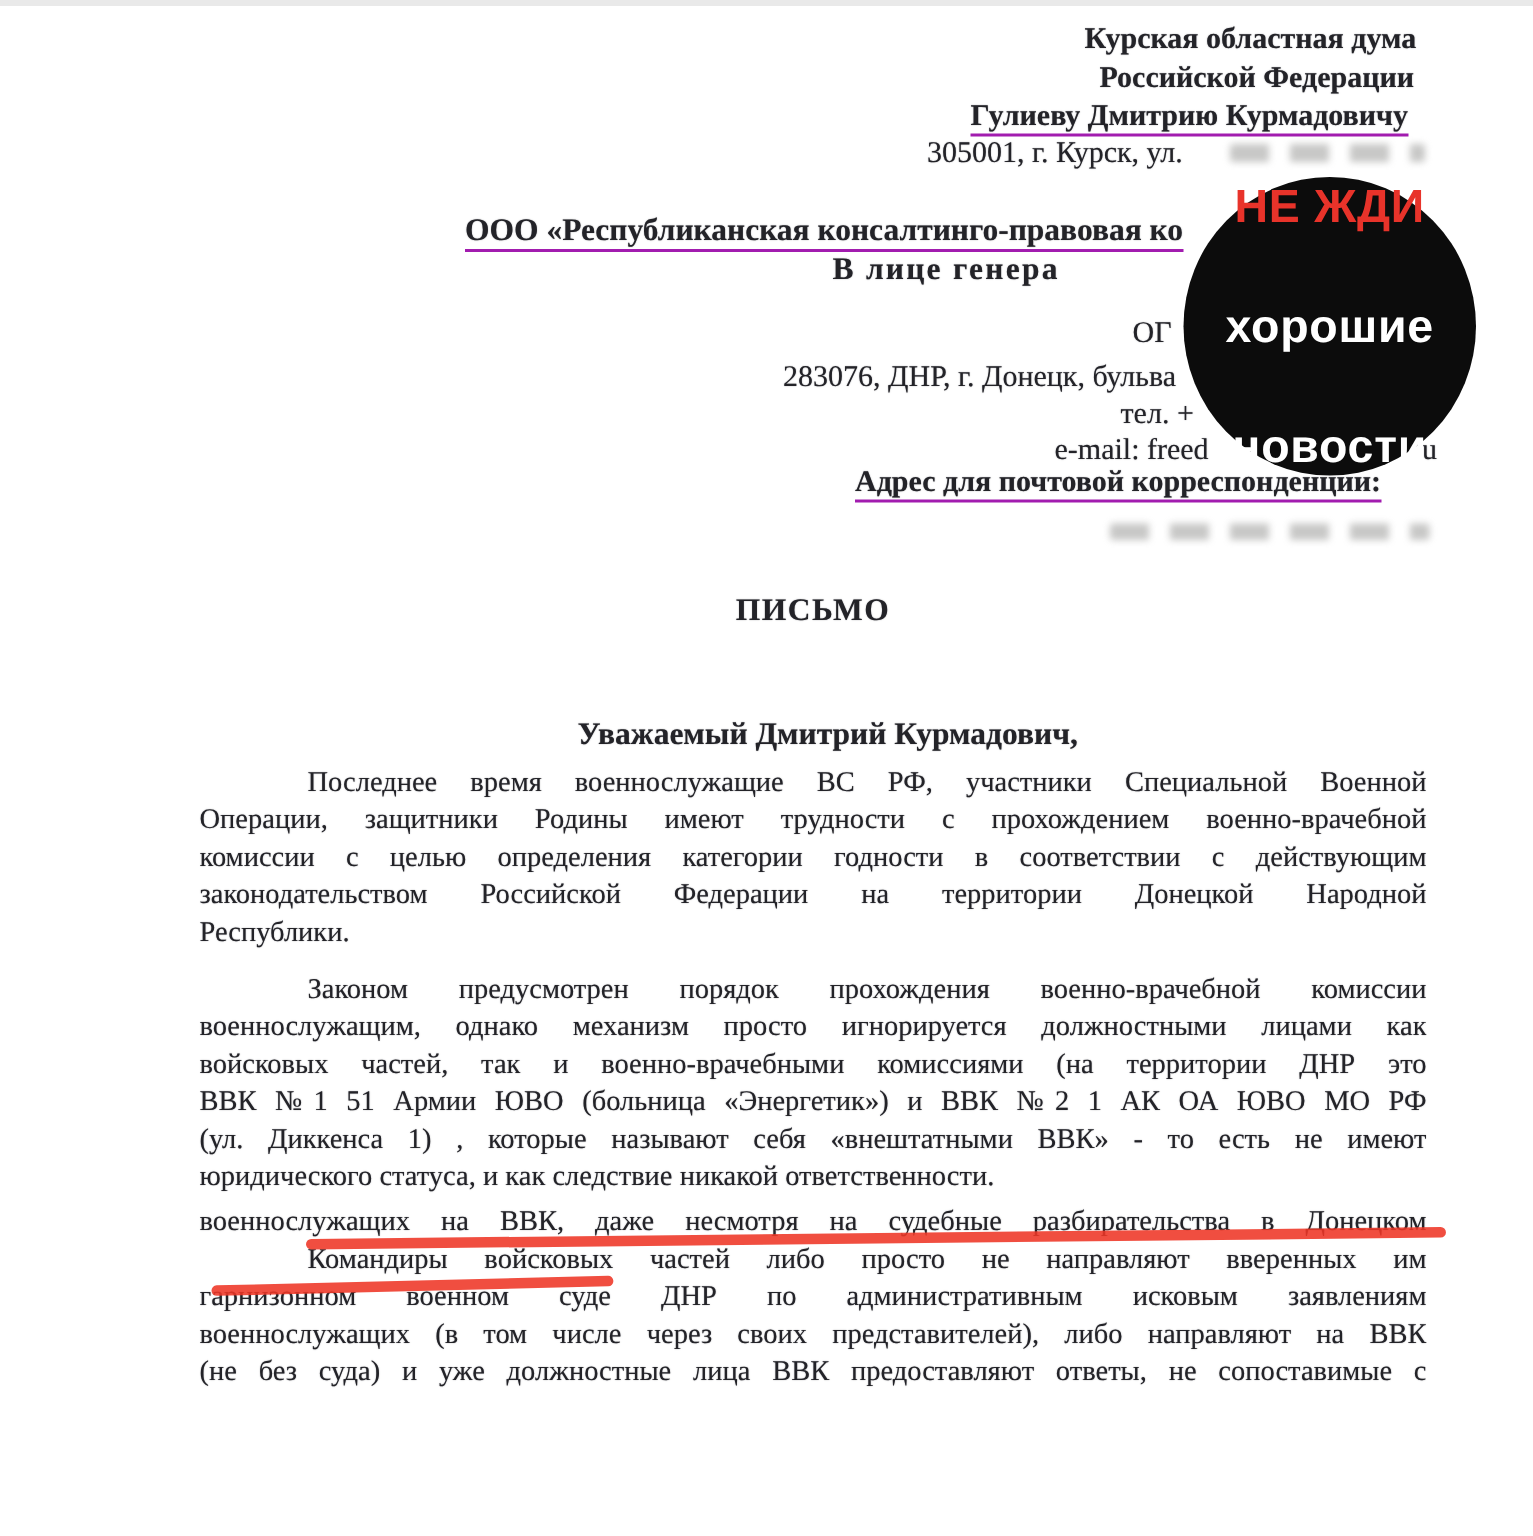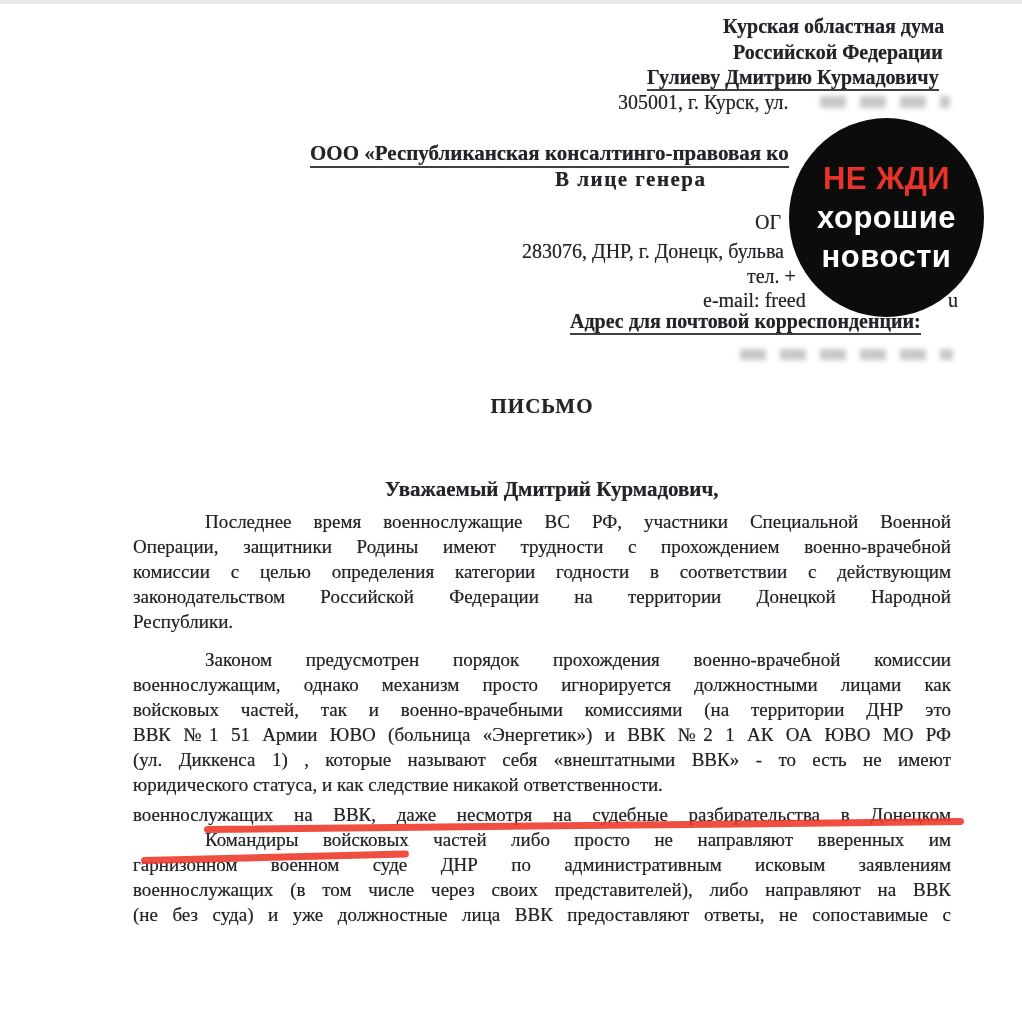--- a/index.html
+++ b/index.html
@@ -6,39 +6,39 @@
   #page{
     position:relative;width:1022px;height:1024px;margin:4px auto;
     background:#ffffff;overflow:hidden;
     font-family:"Liberation Serif","DejaVu Serif",serif;
     color:#232328;
   }
   
   .ink{ text-shadow:0 0 .8px rgba(30,30,38,.55); }
   .abs{ position:absolute; white-space:nowrap; }
   .b{ font-weight:700; }
-  .u{ border-bottom:2px solid #404040; padding-bottom:1px; }
+  .u{ border-bottom:2px solid #a21caf; padding-bottom:1px; }
   .sz20{ font-size:20px; line-height:22px; }
   .sz21{ font-size:21px; line-height:23px; }
 
   
   .para{
     position:absolute; left:133px; width:818px;
     font-size:19px; font-weight:400; line-height:25px;
     text-shadow:0 0 .8px rgba(30,30,38,.55);
   }
   .para .line{ height:25px; text-align:justify; text-align-last:justify; overflow:hidden; }
   .para .line.indent{ padding-left:72px; }
   .para .line.last{ text-align-last:left; }
 
   
   #badge{
     position:absolute; left:789px; top:114px; width:195px; height:199px;
     background:#0c0c0c; border-radius:50%; z-index:6;
-    display:flex; flex-direction:column; justify-content:center; align-items:center;
+    display:flex; flex-direction:column; justify-content:space-between; align-items:center;
     font-family:"Liberation Sans","DejaVu Sans",sans-serif; font-weight:700;
     letter-spacing:.5px; text-align:center;
   }
   #badge .bl{ font-size:31px; line-height:39px; }
 
   
   .red-underline{
     position:absolute; height:7px; border-radius:4px; z-index:3;
     transform-origin:left center; opacity:.88;
   }

